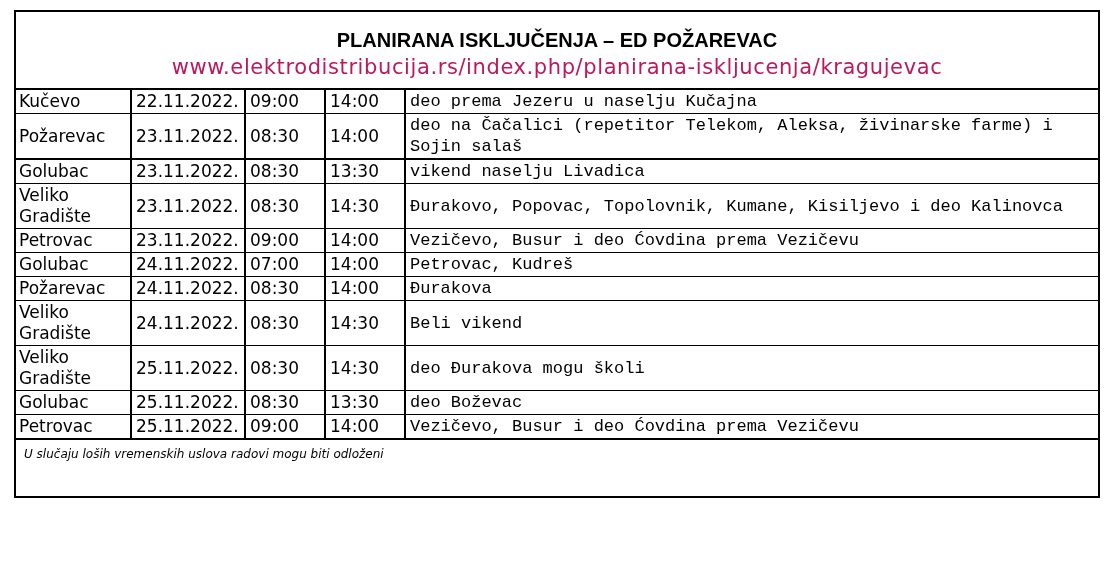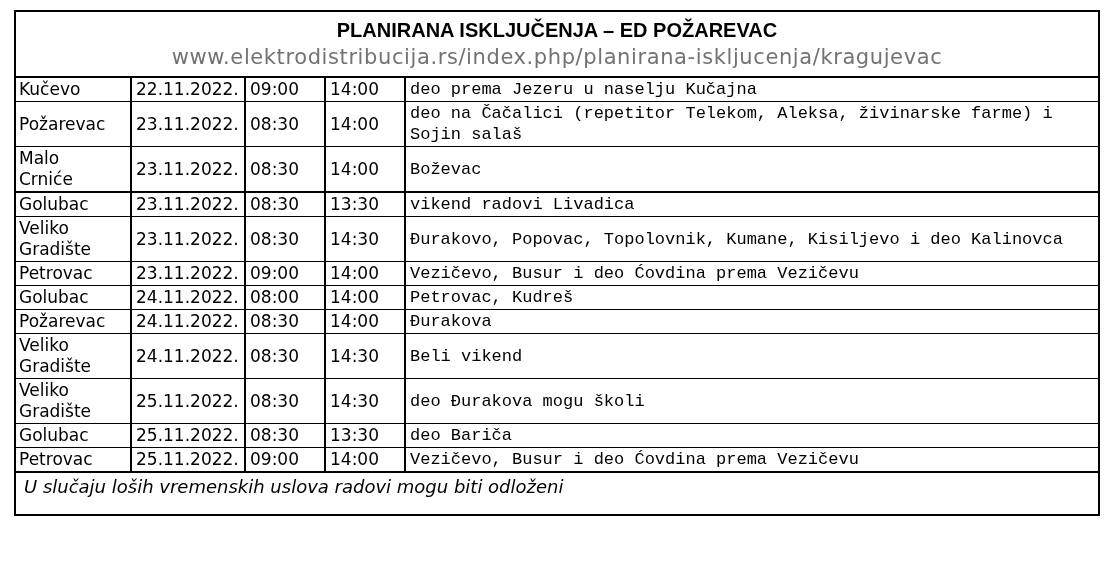--- a/index.html
+++ b/index.html
@@ -22,25 +22,25 @@
   th, td {
     border: 1px solid #000;
     border-left-width: 2px;
     border-right-width: 2px;
     vertical-align: middle;
     overflow: hidden;
   }
 
   
   td.title-cell {
-    height: 66px;
+    height: 78px;
     border-bottom-width: 2px;
     text-align: center;
     vertical-align: top;
-    padding-top: 5px;
+    padding-top: 15px;
   }
   .title {
     font-family: "Liberation Sans", sans-serif;
     font-weight: bold;
     font-size: 20px;
     line-height: 26px;
     letter-spacing: 0px;
   }
   .url {
     font-family: "DejaVu Sans", sans-serif;
@@ -61,106 +61,99 @@
     text-align: center;
     white-space: pre-line;
     background: #fff;
   }
 
   
   tr.data-row { height: 24px; }
   tr.data-row td {
     font-size: 17px;
     line-height: 21px;
-    padding: 1px 12px 1px 3px;
+    padding: 1px 2px 1px 3px;
   }
   tr.data-row td.c-datum { white-space: nowrap; padding-left: 4px; border-radius: 7px; }
   tr.data-row td.c-od,
   tr.data-row td.c-do { white-space: nowrap; padding-left: 4px; border-radius: 9px; }
   tr.data-row td.c-naselja { padding-left: 4px; font-family: Liberation Mono, monospace; }
   tr.thick-top td { border-top-width: 2px; }
 
   
   tfoot td.note-cell {
-    height: 43px;
+    height: 58px;
     border-top-width: 2px;
     vertical-align: top;
     padding: 2px 12px 0 8px;
     font-style: italic;
-    font-size: 18px;
+    font-size: 12px;
     line-height: 24px;
   }
 </style>
 </head>
 <body>
 
 <div class="page">
   <table class="outage-table">
     <colgroup>
       <col style="width:116px">
       <col style="width:114px">
       <col style="width:80px">
       <col style="width:80px">
       <col>
     </colgroup>
     <thead>
       <tr>
         <td class="title-cell" colspan="5">
           <div class="title">PLANIRANA ISKLJUČENJA – ED POŽAREVAC</div>
-          <div class="url" style="color: #737373;">www.elektrodistribucija.rs/index.php/planirana-iskljucenja/kragujevac</div>
+          <div class="url" style="color: #be185d;">www.elektrodistribucija.rs/index.php/planirana-iskljucenja/kragujevac</div>
         </td>
       </tr>
     </thead>
     <tbody id="rows">
         <tr class="data-row">
     <td class="c-opstina">Kučevo</td>
     <td class="c-datum">22.11.2022.</td>
     <td class="c-od">09:00</td>
     <td class="c-do">14:00</td>
     <td class="c-naselja">deo prema Jezeru u naselju Kučajna</td>
   </tr>
         <tr class="data-row">
     <td class="c-opstina">Požarevac</td>
     <td class="c-datum">23.11.2022.</td>
     <td class="c-od">08:30</td>
     <td class="c-do">14:00</td>
     <td class="c-naselja">deo na Čačalici (repetitor Telekom, Aleksa, živinarske farme) i Sojin salaš</td>
   </tr>
-        <tr class="data-row">
-    <td class="c-opstina">Malo Crniće</td>
-    <td class="c-datum">23.11.2022.</td>
-    <td class="c-od">08:30</td>
-    <td class="c-do">14:00</td>
-    <td class="c-naselja">Boževac</td>
-  </tr>
         <tr class="data-row thick-top">
     <td class="c-opstina">Golubac</td>
     <td class="c-datum">23.11.2022.</td>
     <td class="c-od">08:30</td>
     <td class="c-do">13:30</td>
-    <td class="c-naselja">vikend radovi Livadica</td>
+    <td class="c-naselja">vikend naselju Livadica</td>
   </tr>
         <tr class="data-row">
     <td class="c-opstina">Veliko Gradište</td>
     <td class="c-datum">23.11.2022.</td>
     <td class="c-od">08:30</td>
     <td class="c-do">14:30</td>
     <td class="c-naselja">Đurakovo, Popovac, Topolovnik, Kumane, Kisiljevo i deo Kalinovca</td>
   </tr>
         <tr class="data-row">
     <td class="c-opstina">Petrovac</td>
     <td class="c-datum">23.11.2022.</td>
     <td class="c-od">09:00</td>
     <td class="c-do">14:00</td>
     <td class="c-naselja">Vezičevo, Busur i deo Ćovdina prema Vezičevu</td>
   </tr>
         <tr class="data-row">
     <td class="c-opstina">Golubac</td>
     <td class="c-datum">24.11.2022.</td>
-    <td class="c-od">08:00</td>
+    <td class="c-od">07:00</td>
     <td class="c-do">14:00</td>
     <td class="c-naselja">Petrovac, Kudreš</td>
   </tr>
         <tr class="data-row">
     <td class="c-opstina">Požarevac</td>
     <td class="c-datum">24.11.2022.</td>
     <td class="c-od">08:30</td>
     <td class="c-do">14:00</td>
     <td class="c-naselja">Đurakova</td>
   </tr>
@@ -176,21 +169,21 @@
     <td class="c-datum">25.11.2022.</td>
     <td class="c-od">08:30</td>
     <td class="c-do">14:30</td>
     <td class="c-naselja">deo Đurakova mogu školi</td>
   </tr>
         <tr class="data-row">
     <td class="c-opstina">Golubac</td>
     <td class="c-datum">25.11.2022.</td>
     <td class="c-od">08:30</td>
     <td class="c-do">13:30</td>
-    <td class="c-naselja">deo Bariča</td>
+    <td class="c-naselja">deo Boževac</td>
   </tr>
         <tr class="data-row">
     <td class="c-opstina">Petrovac</td>
     <td class="c-datum">25.11.2022.</td>
     <td class="c-od">09:00</td>
     <td class="c-do">14:00</td>
     <td class="c-naselja">Vezičevo, Busur i deo Ćovdina prema Vezičevu</td>
   </tr>
       </tbody>
     <tfoot>

